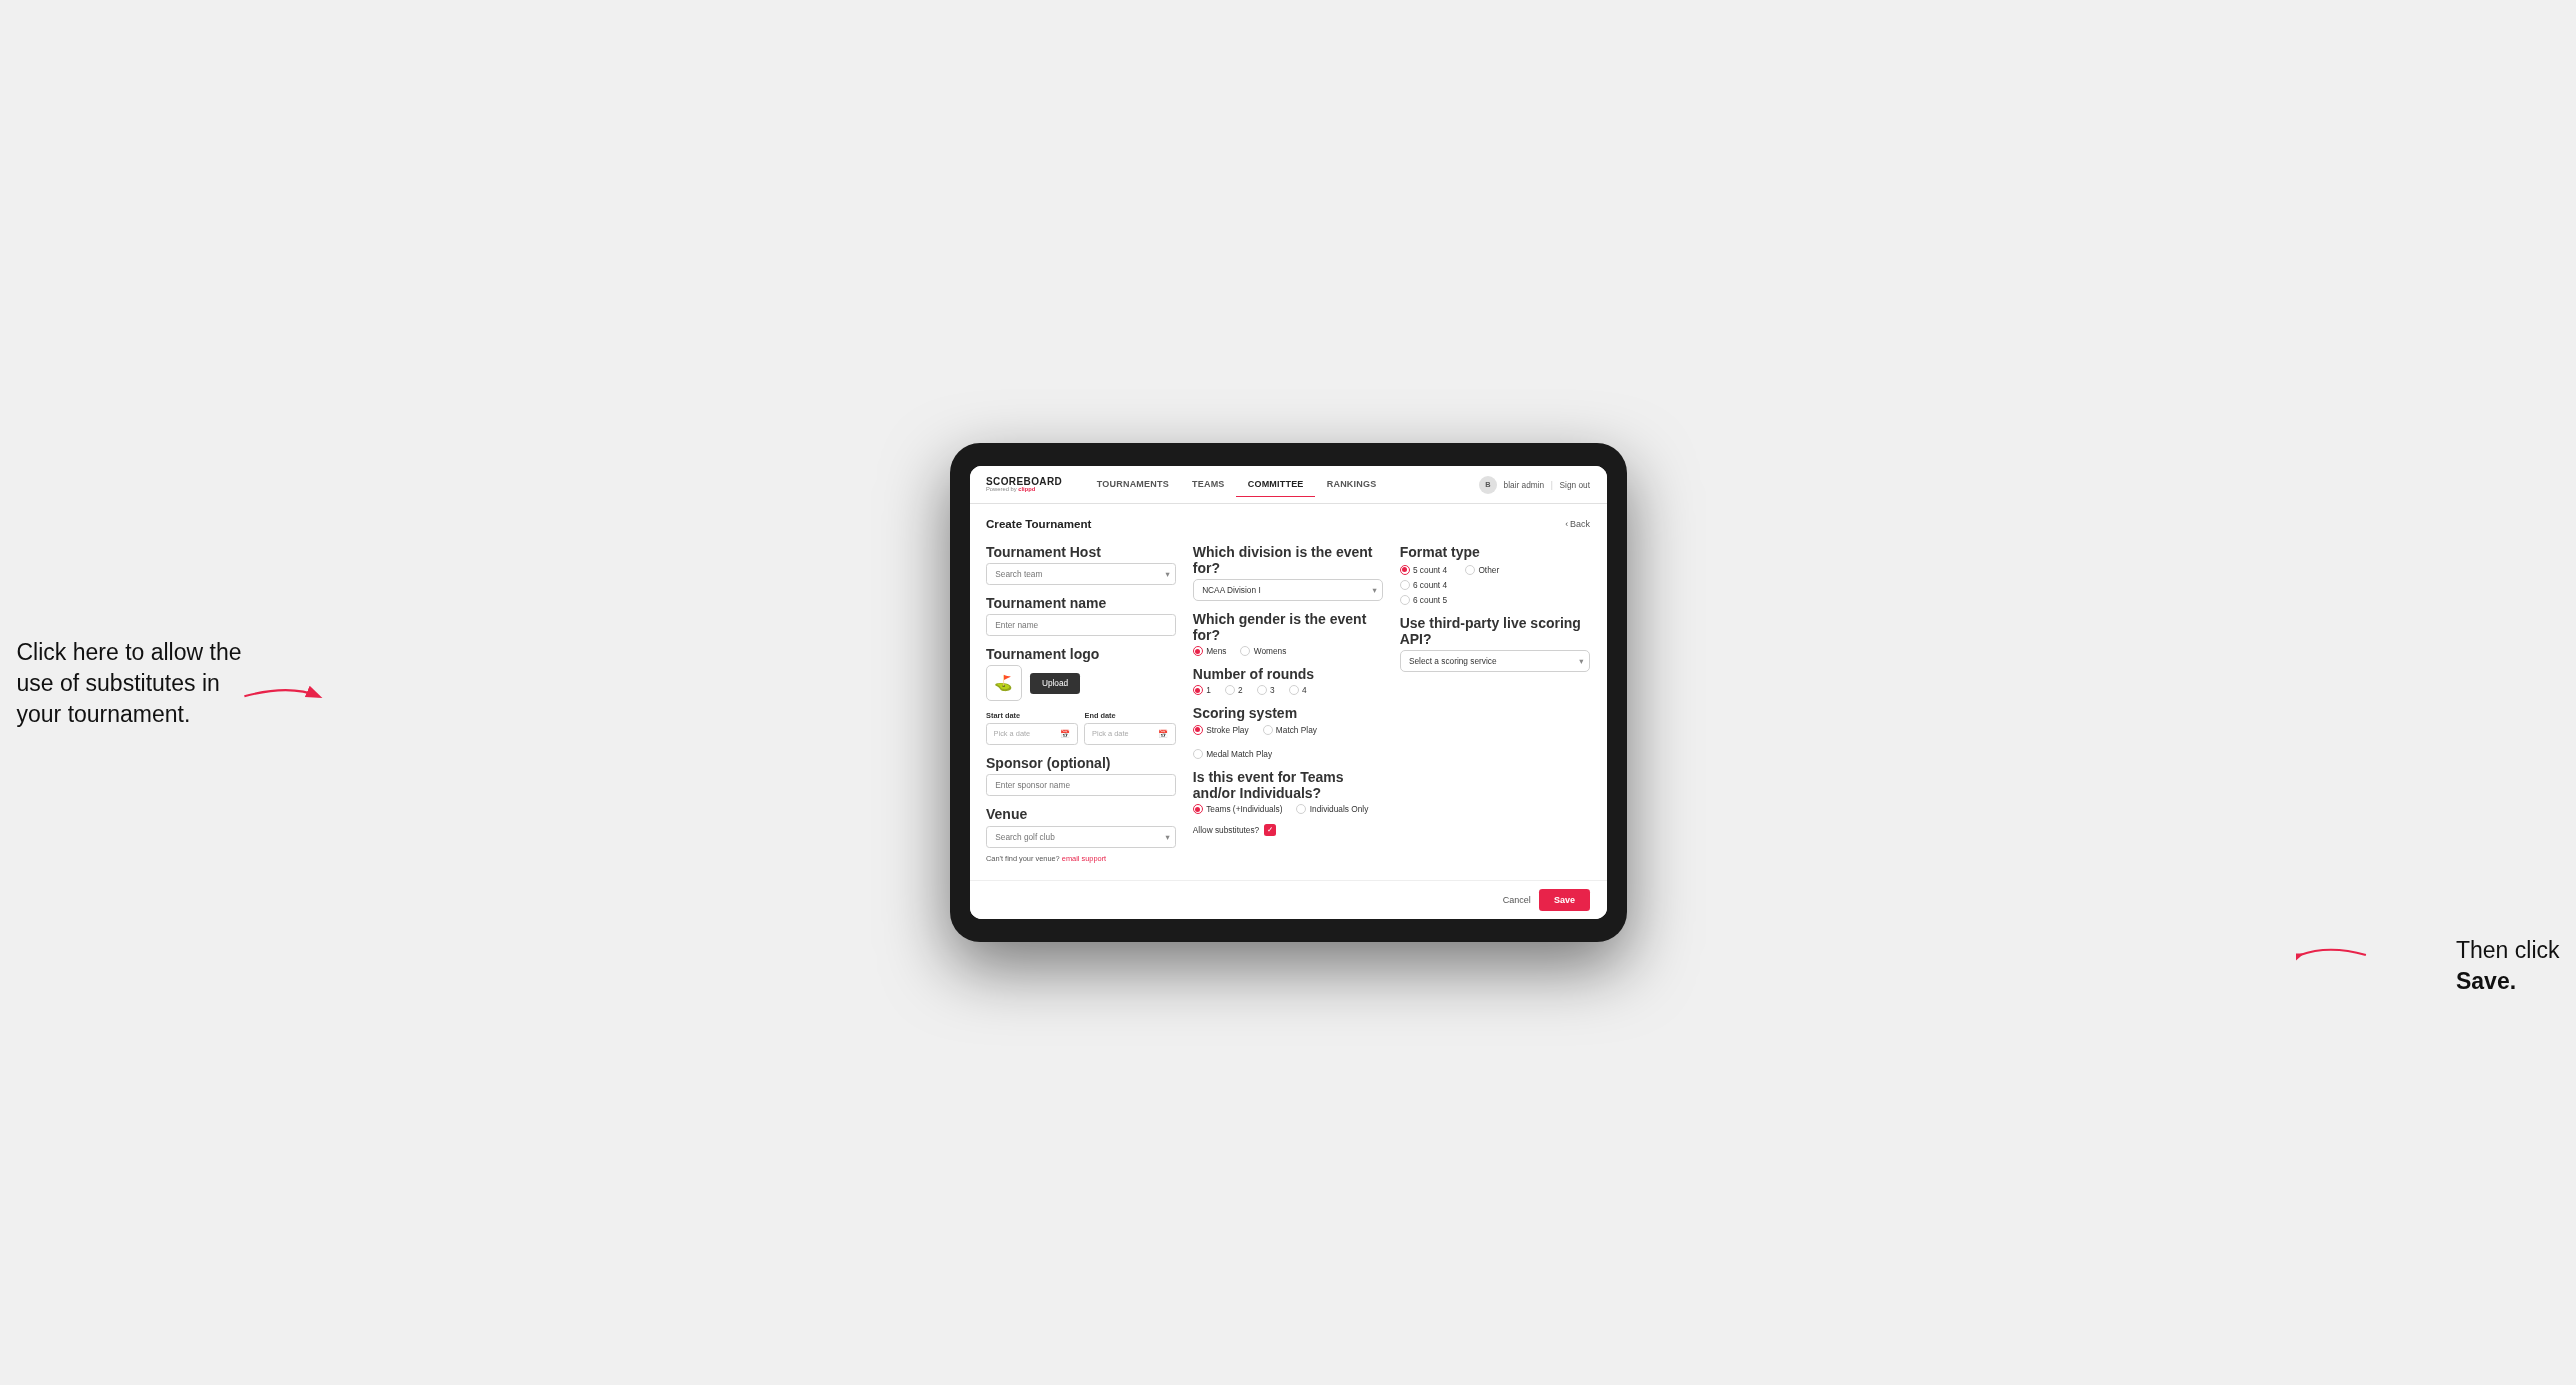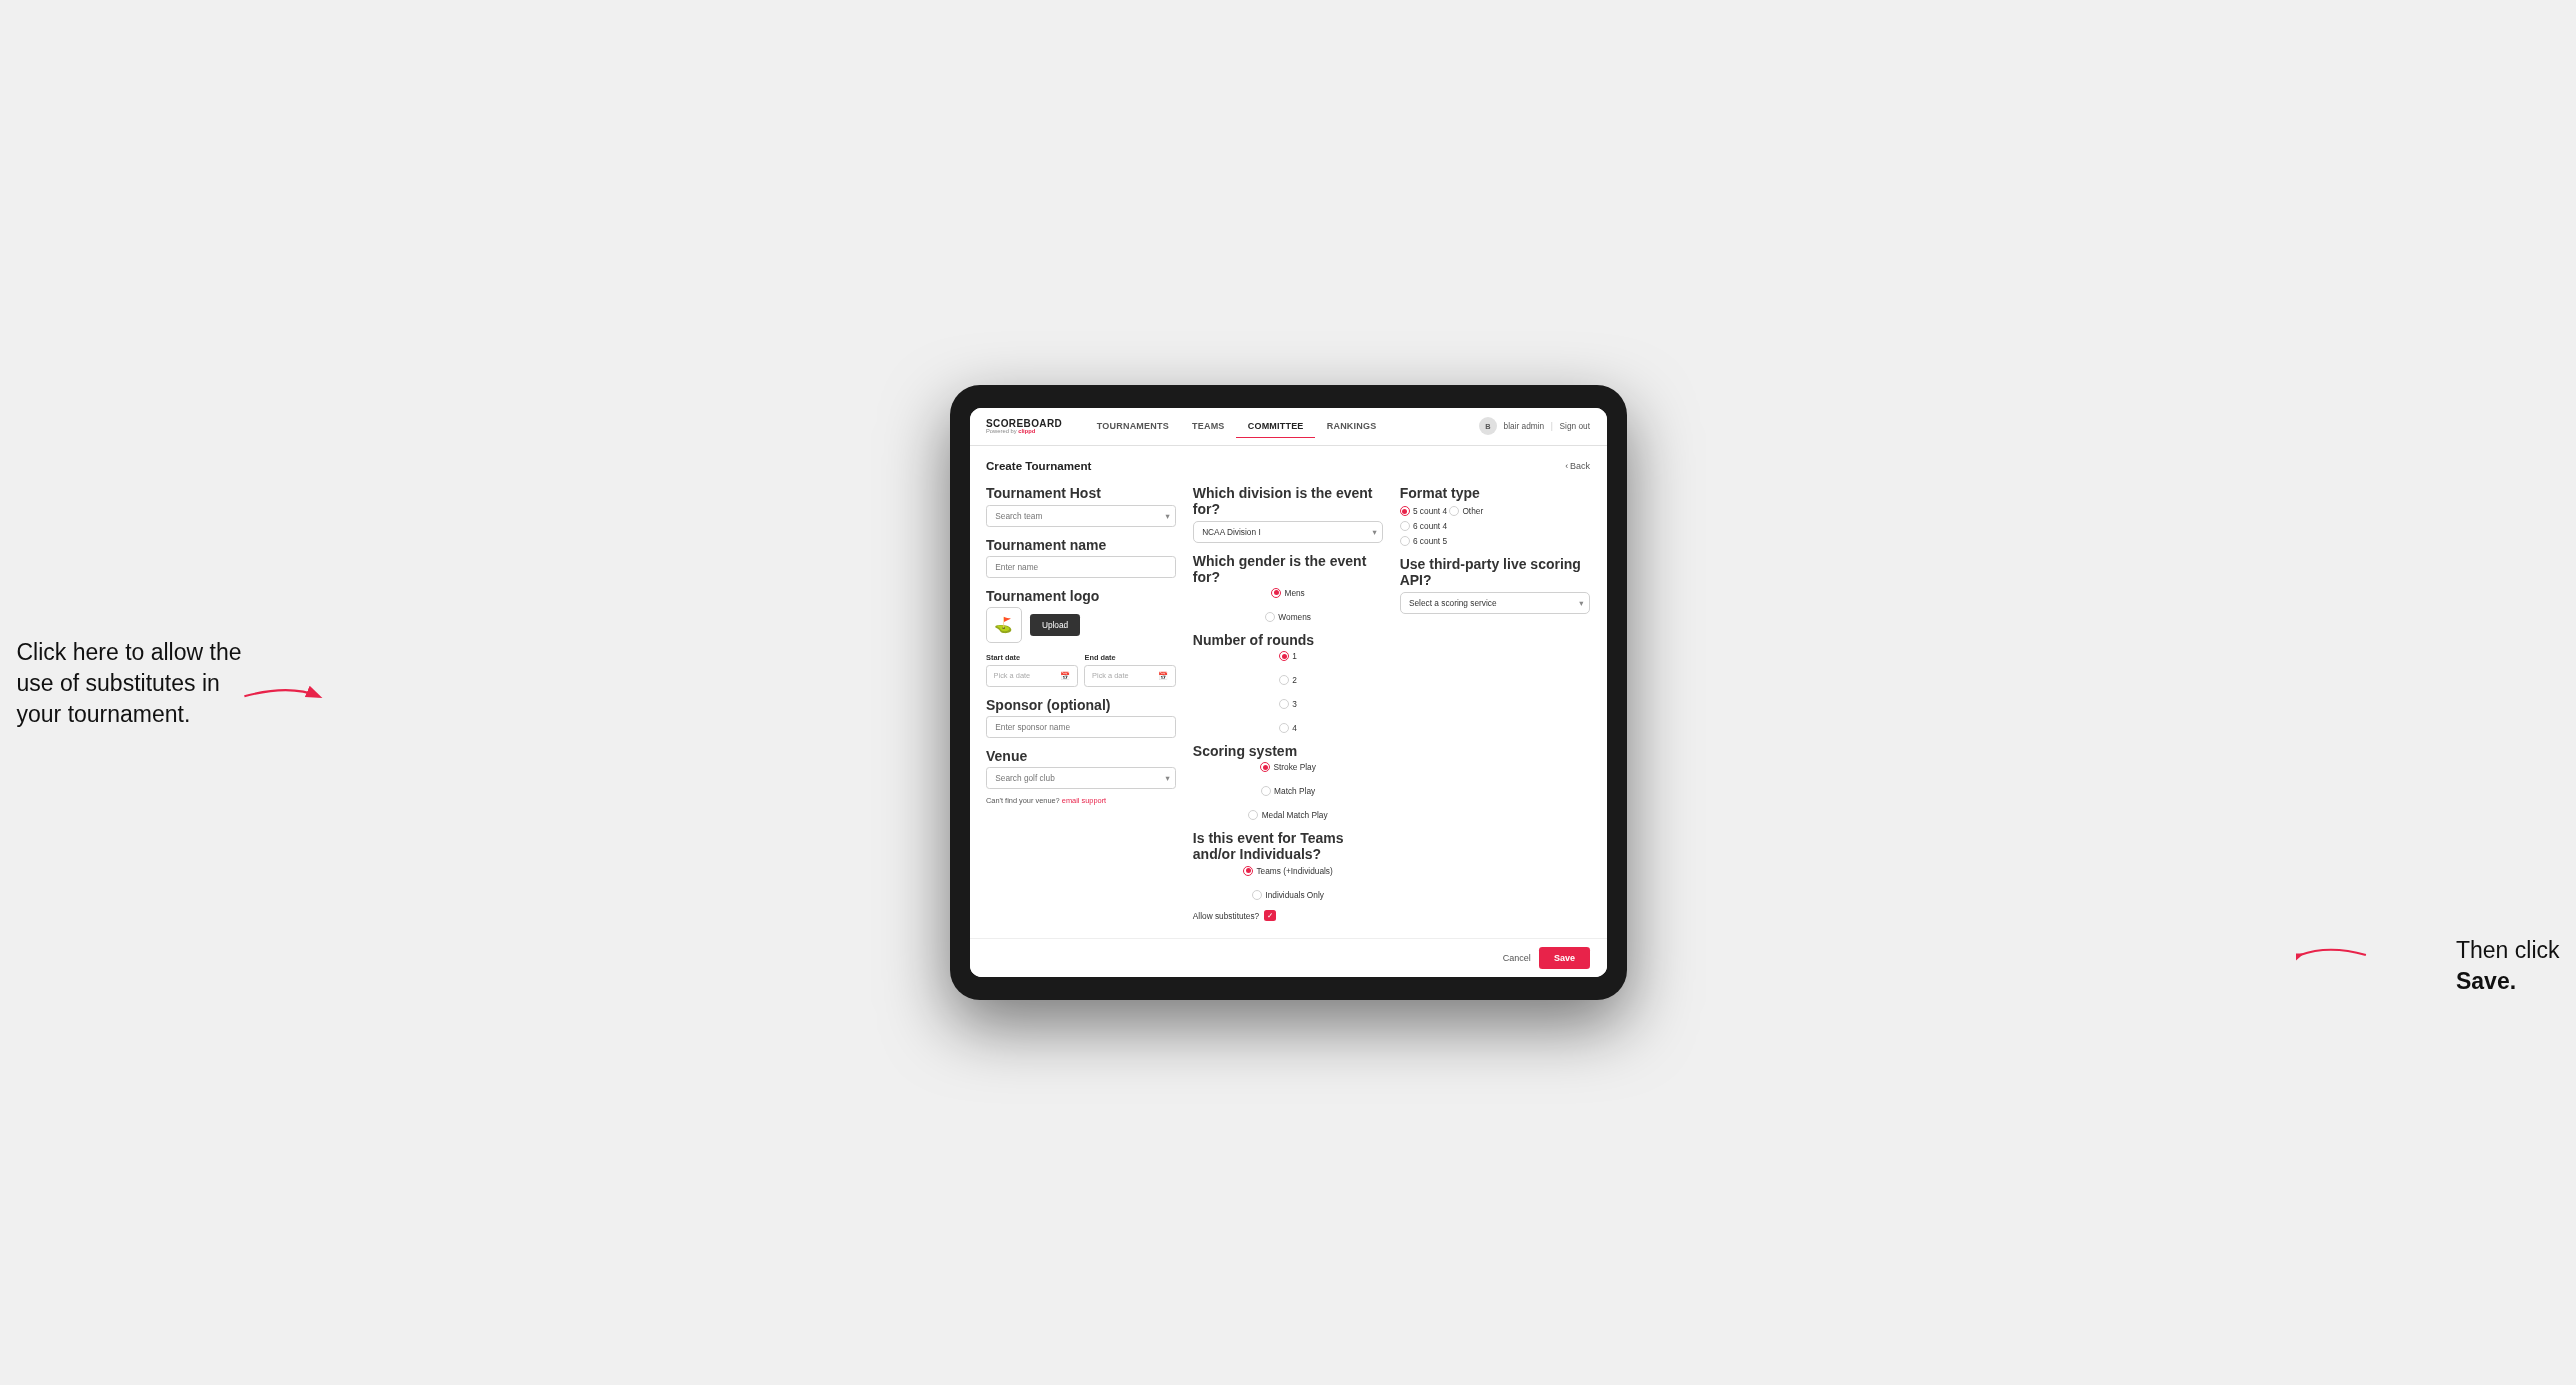--- a/index.html
+++ b/index.html
@@ -261,21 +261,20 @@
       justify-content: space-between;
     }
     .calendar-icon { color: #888; font-size: 8.3px; }
 
     
     .radio-group {
       display: flex;
       flex-wrap: wrap;
       gap: 14px;
       align-items: center;
-      flex-direction: column;
     }
     .radio-item {
       display: flex;
       align-items: center;
       gap: 3.3px;
       cursor: pointer;
     }
     .radio-circle {
       width: 10px;
       height: 10px;
@@ -565,21 +564,21 @@
               <span class="checkbox-label">Allow substitutes?</span>
               <div class="checkbox-box">✓</div>
             </div>
           </div>
         </div>
 
         <div class="form-col">
           <div class="field-group">
             <label class="field-label">Format type</label>
             <div class="format-options">
-              <div style="display:flex; gap:2px; align-items:center;">
+              <div style="display:flex; gap:18px; align-items:center;">
                 <div class="radio-item">
                   <div class="radio-circle checked"></div>
                   <span class="radio-label">5 count 4</span>
                 </div>
                 <div class="radio-item">
                   <div class="radio-circle"></div>
                   <span class="radio-label">Other</span>
                 </div>
               </div>
               <div class="radio-item">

